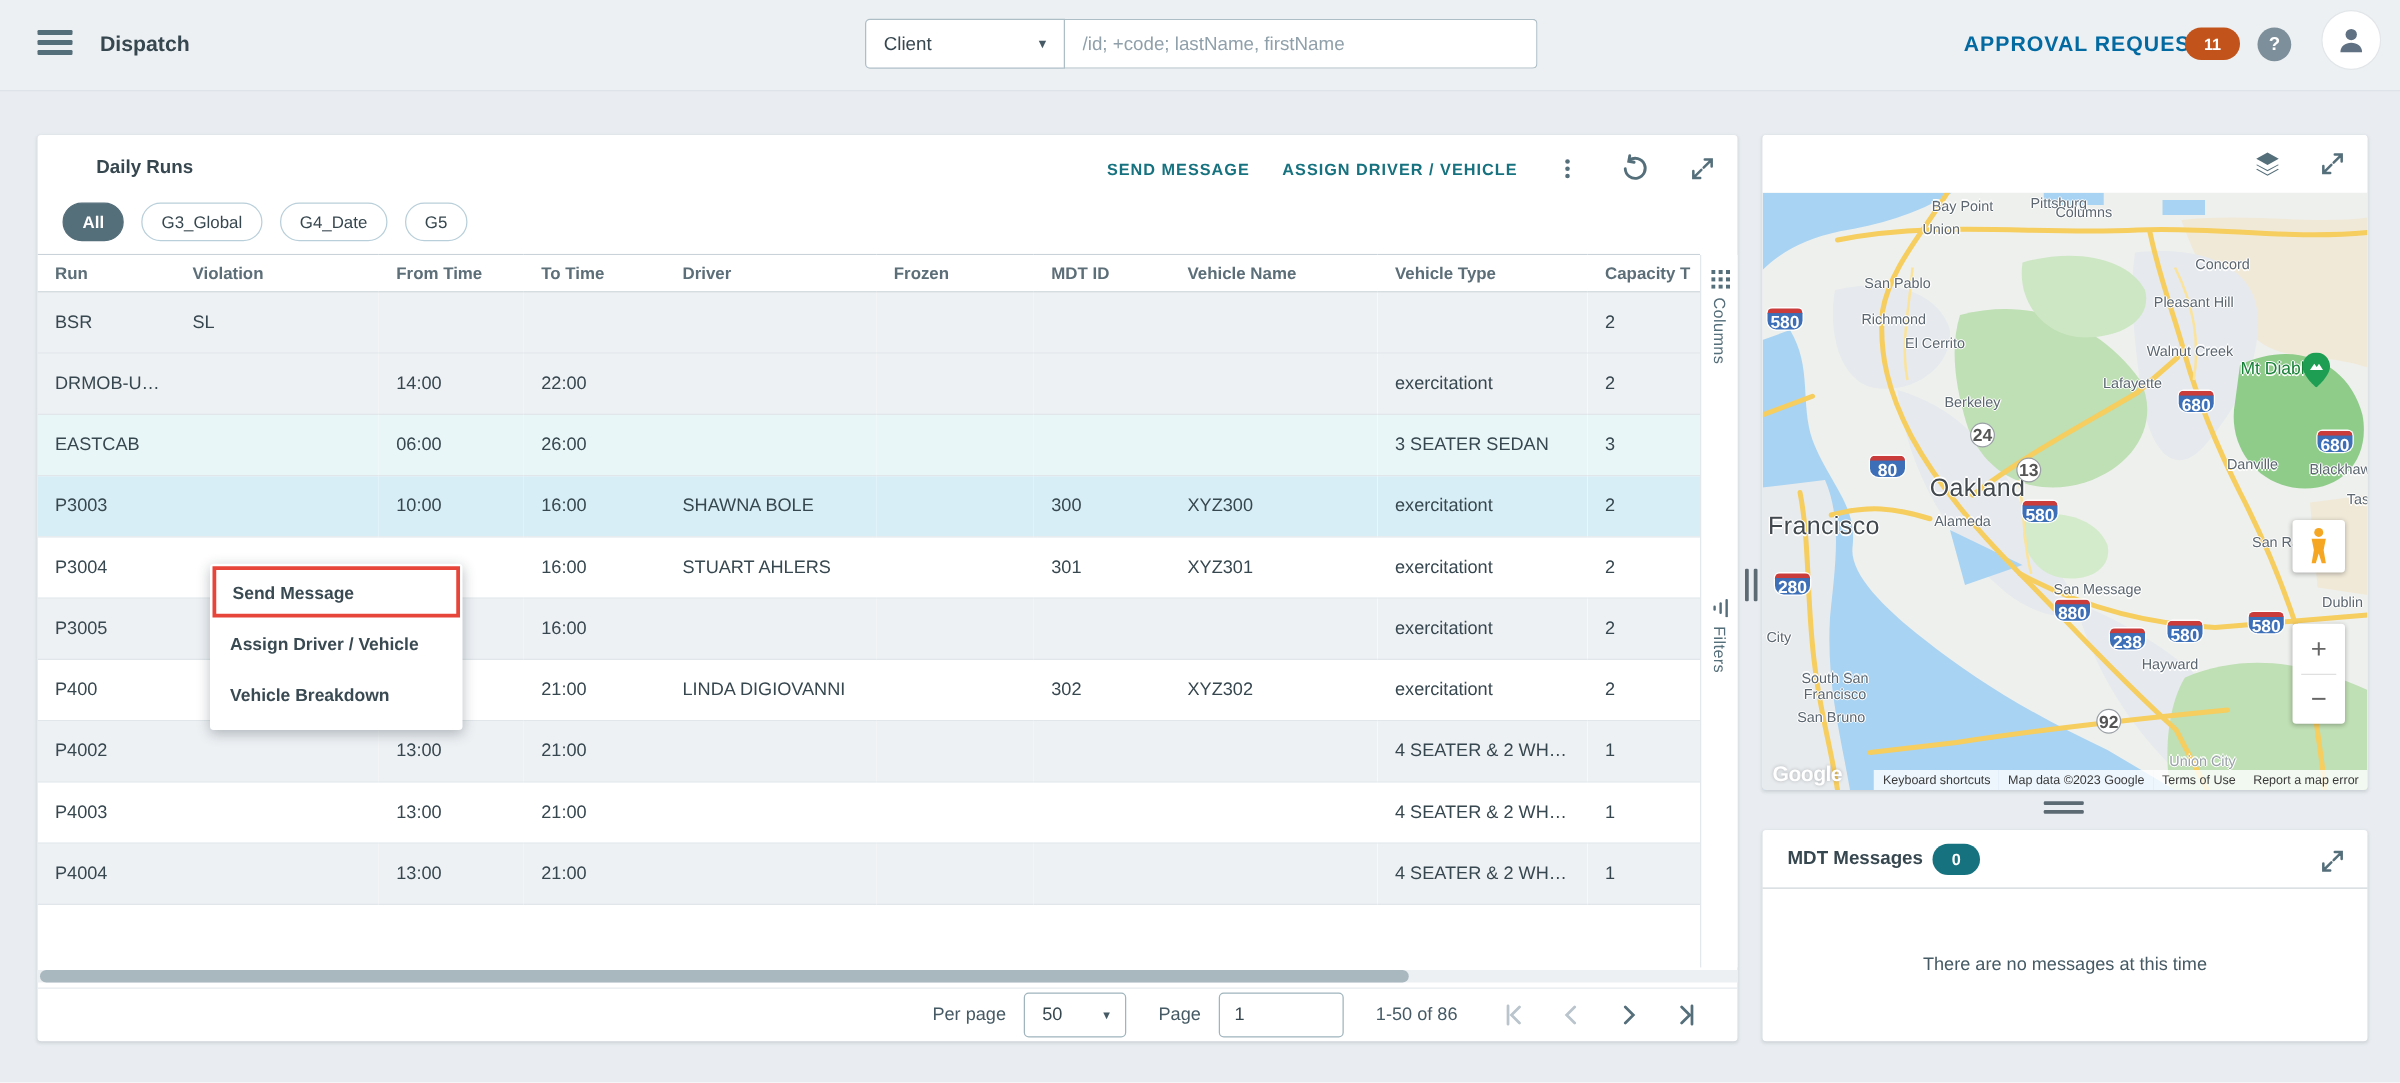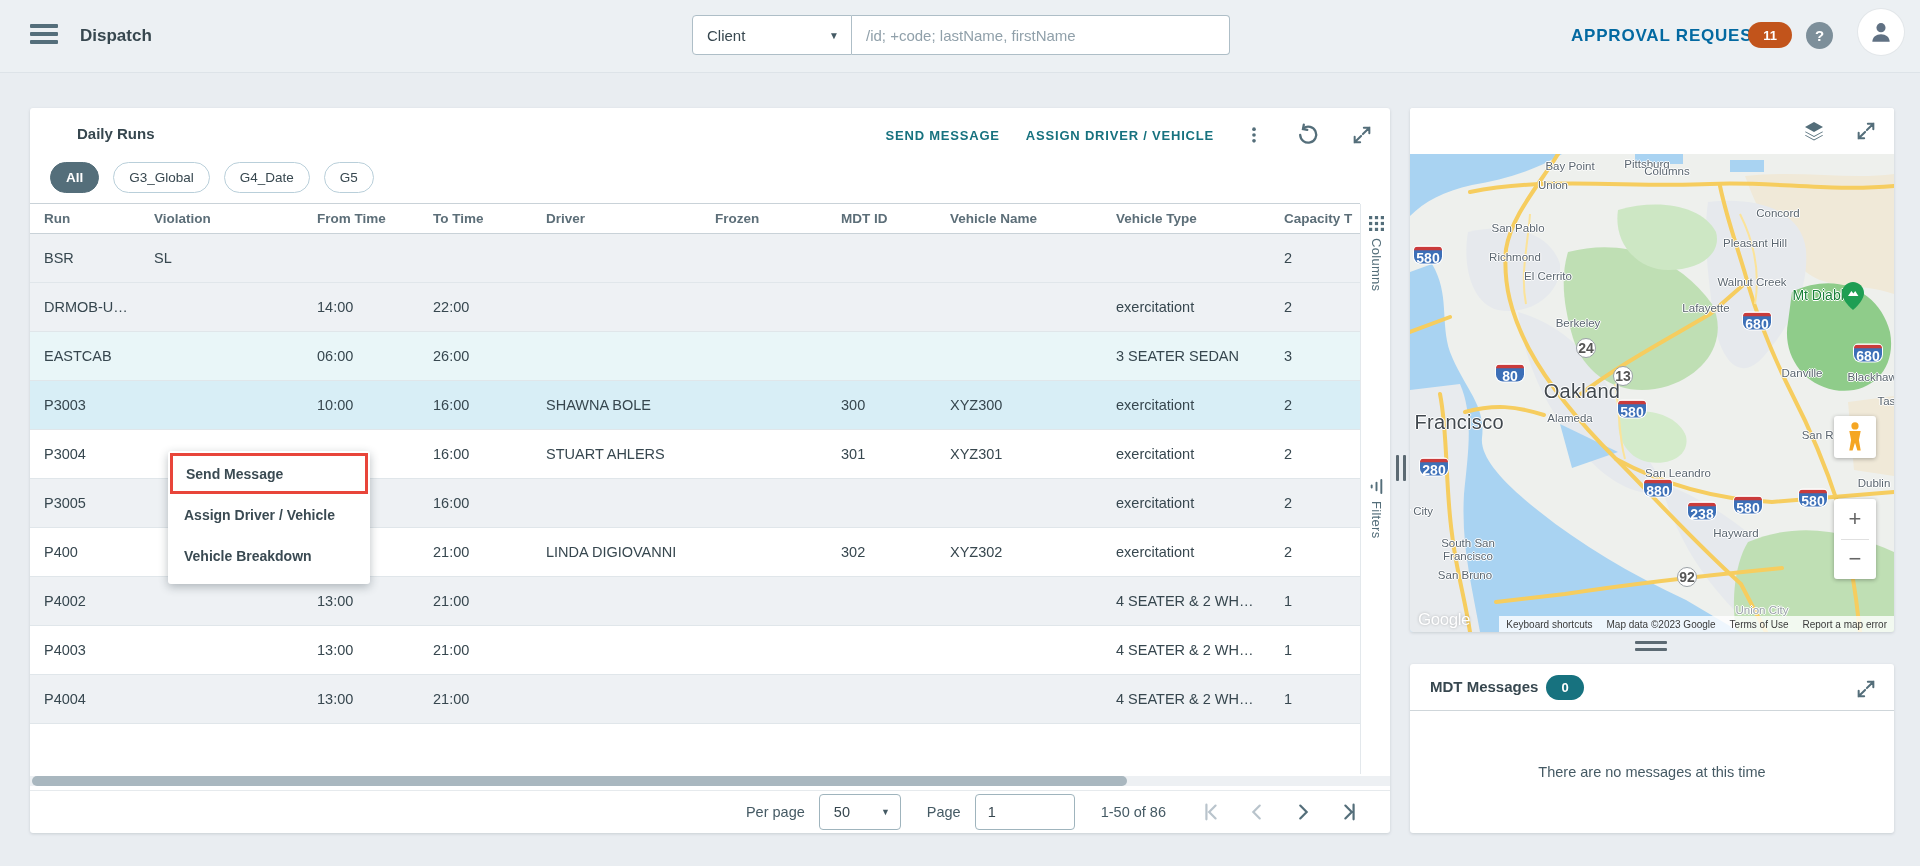--- a/index.html
+++ b/index.html
@@ -77,21 +77,21 @@
   .shield{position:absolute;transform:translate(-50%,-50%);font-size:14px;font-weight:700;display:flex;align-items:center;justify-content:center;pointer-events:none;}
   .shield--i{width:28px;height:17px;background:#3c6fb7;color:#fff;border-radius:4px 4px 7px 7px;border-top:4px solid #ca3b3b;box-shadow:0 0 0 1px #fff;}
   .shield--c{width:20px;height:20px;background:#fff;color:#555;border:1.5px solid #9aa0a6;border-radius:50%;}
   .map-ctrl{position:absolute;background:#fff;border-radius:3px;box-shadow:0 1px 4px rgba(0,0,0,.3);}
   .pegman-box{left:424px;top:262px;width:42px;height:42px;display:flex;align-items:center;justify-content:center;cursor:pointer;}
   .zoom-box{left:424px;top:345px;width:42px;height:80px;display:flex;flex-direction:column;cursor:pointer;}
   .zoom-box button{flex:1;background:none;border:none;font-size:22px;color:#666;cursor:pointer;line-height:1;}
   .zoom-box .sep{height:1px;background:#e0e0e0;margin:0 7px;}
   .map-attrib{position:absolute;left:0;bottom:0;right:0;height:16px;display:flex;justify-content:flex-end;align-items:center;font-size:10px;color:#3a3a3a;z-index:6;}
   .attr-item{background:rgba(255,255,255,.8);padding:1px 7px;height:16px;display:flex;align-items:center;cursor:pointer;}
-  .google-logo{position:absolute;left:8px;bottom:2px;font-size:17px;font-weight:400;letter-spacing:-.5px;z-index:6;text-shadow:0 0 3px rgba(0,0,0,.25);}
+  .google-logo{position:absolute;left:8px;bottom:2px;font-size:17px;font-weight:700;letter-spacing:-.5px;z-index:6;text-shadow:0 0 3px rgba(0,0,0,.25);}
   
   .vhandle{position:absolute;left:1395px;top:455px;width:12px;height:26px;display:flex;gap:4px;justify-content:center;cursor:col-resize;}
   .vhandle span{width:3px;height:26px;background:#5c6a73;border-radius:1px;}
   .hhandle{position:absolute;left:1635px;top:641px;width:32px;height:12px;display:flex;flex-direction:column;gap:4px;cursor:row-resize;}
   .hhandle span{height:3px;width:32px;background:#5c6a73;border-radius:1px;}
   
   .mdt-header{position:absolute;left:0;top:0;right:0;height:47px;border-bottom:1px solid #cfd6da;}
   .mdt-title{position:absolute;left:20px;top:14px;font-size:15px;font-weight:700;color:#37474f;}
   .badge-teal{position:absolute;left:136px;top:11px;min-width:38px;height:25px;background:#17727f;color:#fff;border-radius:13px;font-size:13px;font-weight:700;display:flex;align-items:center;justify-content:center;padding:0 12px;}
   .mdt-empty{position:absolute;left:0;top:47px;right:0;bottom:0;display:flex;align-items:center;justify-content:center;font-size:14.5px;color:#455a64;}
@@ -459,21 +459,21 @@
         <div class="map-label" style="left: 345px; top: 89px;">Pleasant Hill</div>
         <div class="map-label" style="left: 342px; top: 128px;">Walnut Creek</div>
         <div class="map-label" style="left: 296px; top: 154px;">Lafayette</div>
         <div class="map-label map-label--poi" style="left: 412px; top: 141px;">Mt Diablo</div>
         <div class="map-label" style="left: 168px; top: 169px;">Berkeley</div>
         <div class="map-label" style="left: 392px; top: 219px;">Danville</div>
         <div class="map-label" style="left: 465px; top: 223px;">Blackhawk</div>
         <div class="map-label map-label--big" style="left: 172px; top: 237px;">Oakland</div>
         <div class="map-label map-label--big" style="left: 28px; top: 268px;">San Francisco</div>
         <div class="map-label" style="left: 160px; top: 264px;">Alameda</div>
-        <div class="map-label" style="left: 268px; top: 319px;">San Leandro</div>
+        <div class="map-label" style="left: 268px; top: 319px;">San Message</div>
         <div class="map-label" style="left: 422px; top: 281px;">San Ramon</div>
         <div class="map-label" style="left: 464px; top: 329px;">Dublin</div>
         <div class="map-label" style="left: 492px; top: 247px;">Tassajara</div>
         <div class="map-label" style="left: 0px; top: 357px;">Daly City</div>
         <div class="map-label" style="left: 58px; top: 396px;">South San
 Francisco</div>
         <div class="map-label" style="left: 55px; top: 421px;">San Bruno</div>
         <div class="map-label" style="left: 326px; top: 379px;">Hayward</div>
         <div class="map-label map-label--faint" style="left: 352px; top: 456px;">Union City</div>
       </div>

